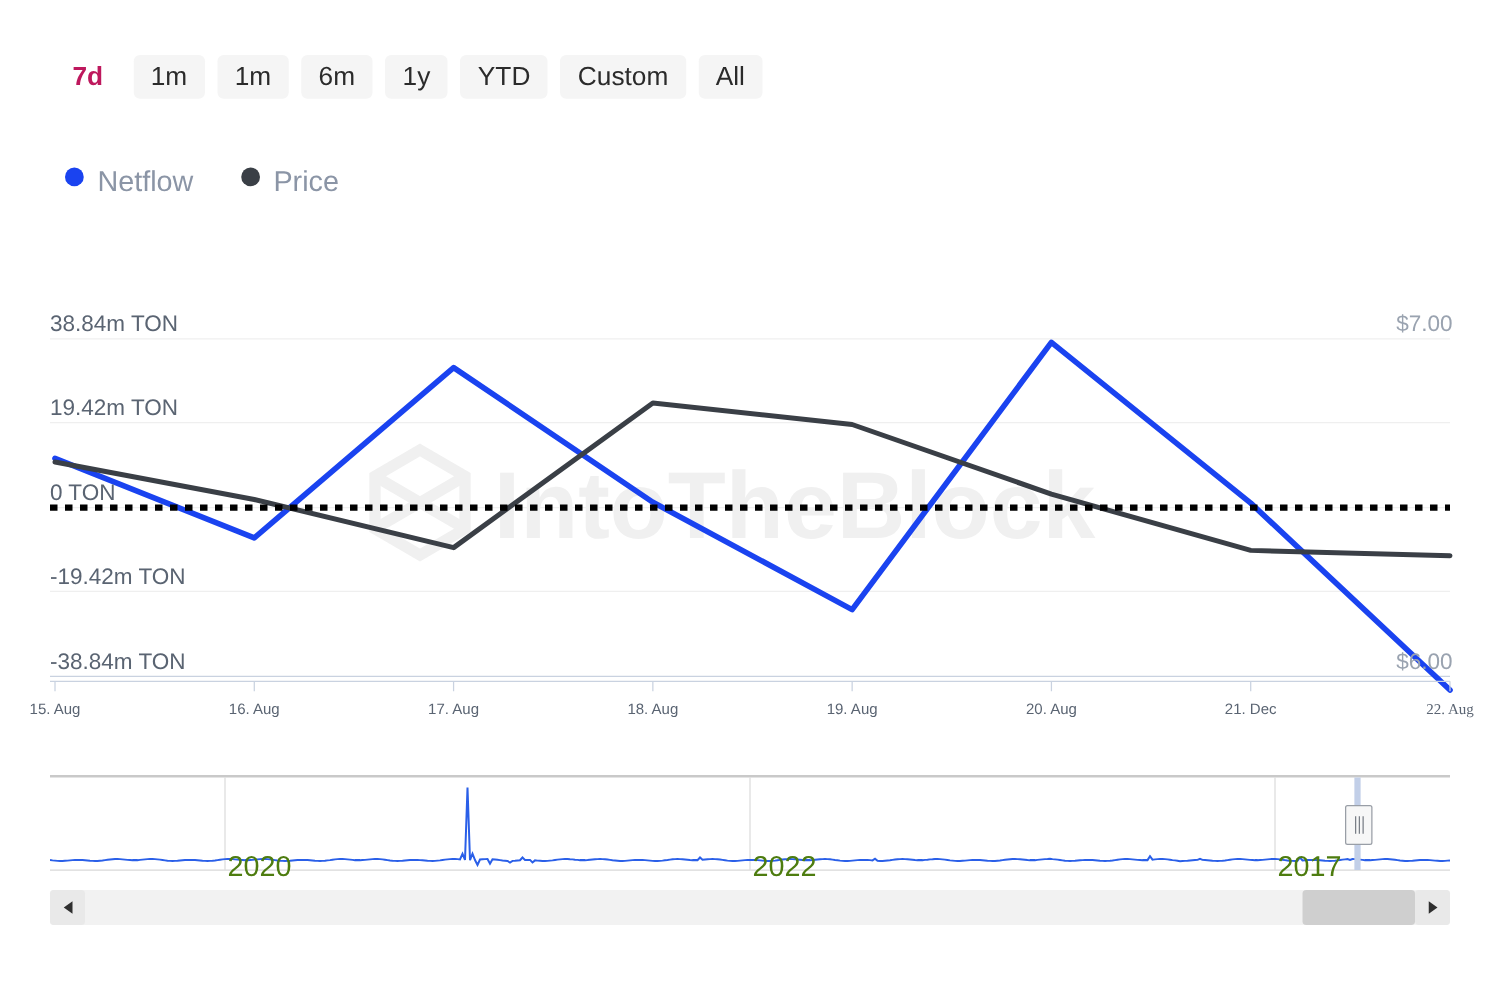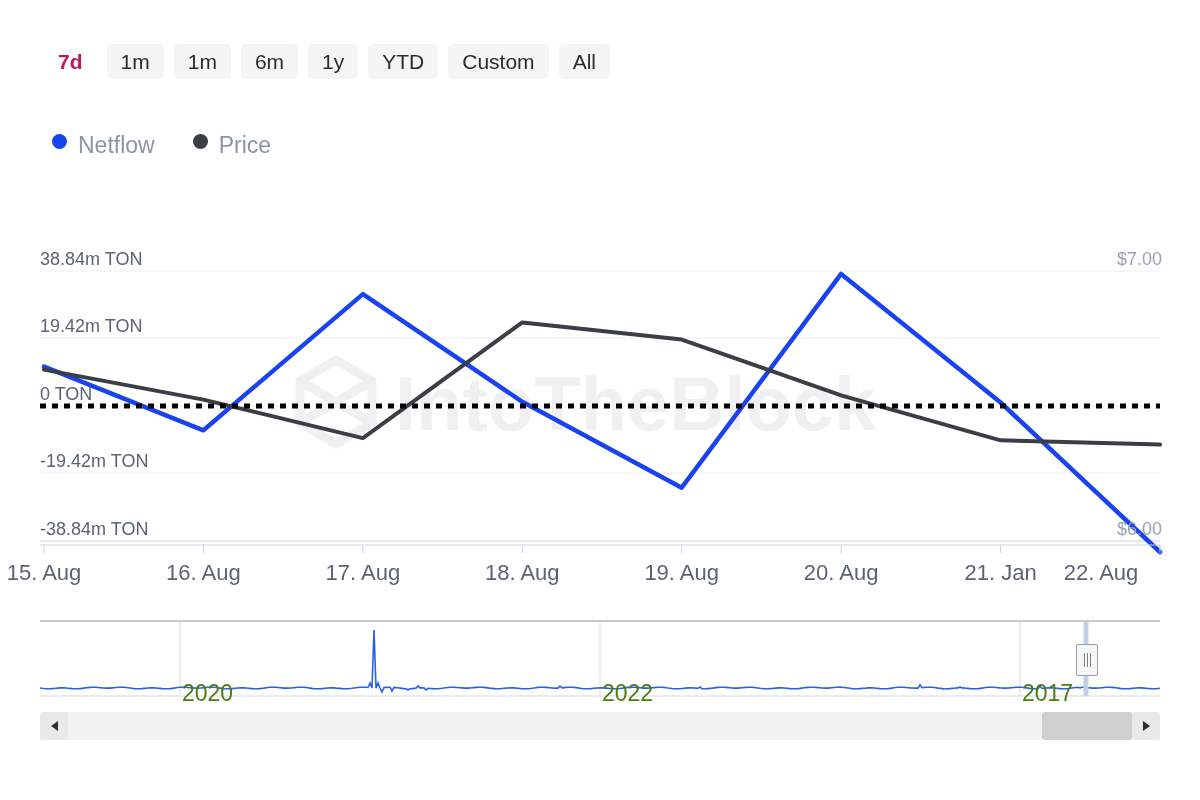--- a/index.html
+++ b/index.html
@@ -74,21 +74,21 @@
     right: 38px;
   }
 
   
   .xaxis {
     position: absolute;
     left: 0; top: 548px; width: 1200px; height: 46px;
   }
   .xtick-label {
     position: absolute;
-    font-size: 22px;
+    font-size: 12px;
     color: #5a6472;
     white-space: nowrap;
     transform: translateX(-50%);
     top: 12px;
   }
 
   
   .navigator {
     position: absolute;
     left: 40px; top: 620px;
@@ -227,22 +227,22 @@
         </g>
       <line x1="40" x2="1160" y1="1" y2="1" stroke="#c9d2e0" stroke-width="1"></line>
     </svg>
     <div id="xlabels">
         <div class="xtick-label" style="left: 44px;">15. Aug</div>
         <div class="xtick-label" style="left: 203.429px;">16. Aug</div>
         <div class="xtick-label" style="left: 362.857px;">17. Aug</div>
         <div class="xtick-label" style="left: 522.286px;">18. Aug</div>
         <div class="xtick-label" style="left: 681.714px;">19. Aug</div>
         <div class="xtick-label" style="left: 841.143px;">20. Aug</div>
-        <div class="xtick-label" style="left: 1000.57px;">21. Jan</div>
-        <div class="xtick-label" style="left: 1101px;">22. Aug</div>
+        <div class="xtick-label" style="left: 1000.57px;">21. Dec</div>
+        <div class="xtick-label" style="left: 1160px; font-family: Liberation Serif, serif;">22. Aug</div>
       </div>
   </div>
 
   <div class="navigator">
     <svg width="1120" height="78" viewBox="0 0 1120 78">
       <line x1="0" x2="1120" y1="1" y2="1" stroke="#c9c9c9" stroke-width="2"></line>
       <line x1="0" x2="1120" y1="76" y2="76" stroke="#d8d8d8" stroke-width="1"></line>
       <g id="nav-gridlines" stroke="#dcdcdc" stroke-width="1">
           <line x1="140" x2="140" y1="2" y2="76"></line>
           <line x1="560" x2="560" y1="2" y2="76"></line>

